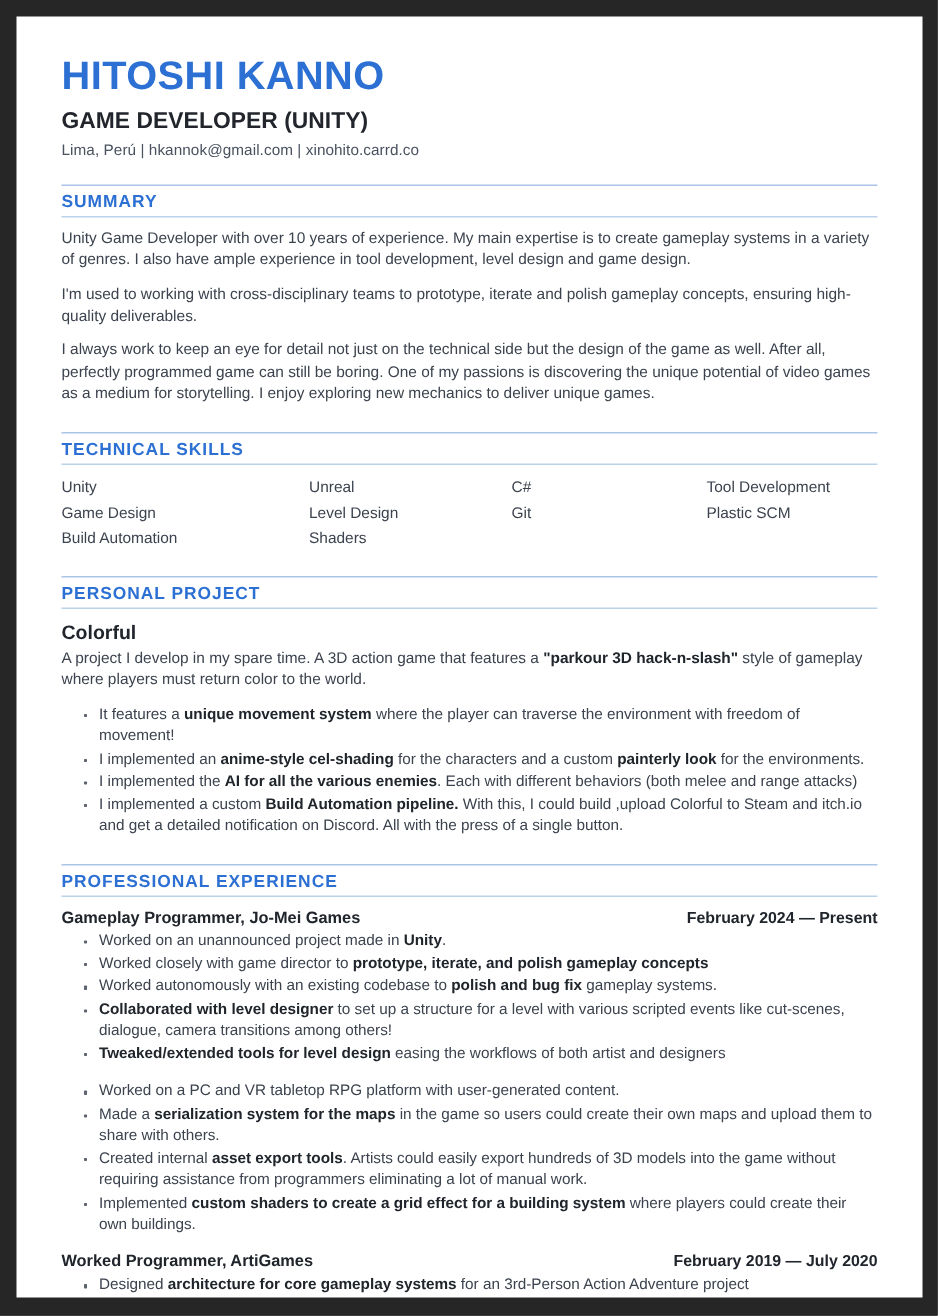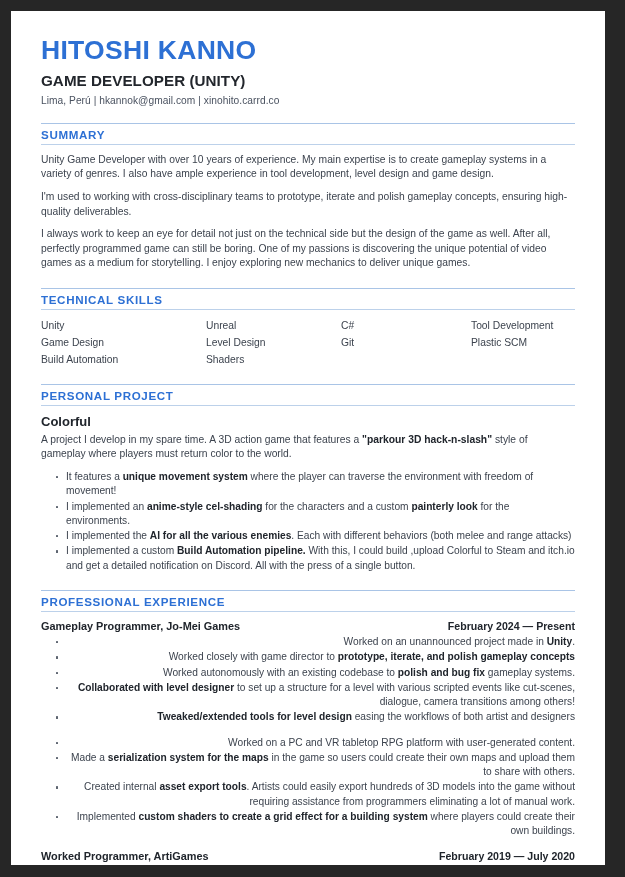--- a/index.html
+++ b/index.html
@@ -12,21 +12,21 @@
     height: 877px;
     overflow: hidden;
     font-family: "Liberation Sans", sans-serif;
   }
   .screen {
     position: relative;
     width: 625px;
     height: 877px;
     background: #262626;
     box-sizing: border-box;
-    padding: 11px 20px 12px 11px;
+    padding: 11px 10px 12px 11px;
   }
   .page {
     position: relative;
     width: 100%;
     height: 100%;
     background: #ffffff;
     box-sizing: border-box;
     padding: 26px 30px 10px 30px;
     overflow: hidden;
   }
@@ -110,21 +110,21 @@
     font-size: 10.9px;
     font-weight: bold;
     color: #20252c;
   }
   .job-date {
     font-size: 10.6px;
     font-weight: bold;
     color: #20252c;
     white-space: nowrap;
   }
-  .job { margin-bottom: 11px; text-align: right; }
+  .job { margin-bottom: 11px; }
   .job:last-child { margin-bottom: 0; }
 
   
   ul.bullets {
     list-style: none;
     margin: 2px 0 0 0;
     padding: 0 0 0 14px;
   }
   ul.bullets li.bullet {
     position: relative;

